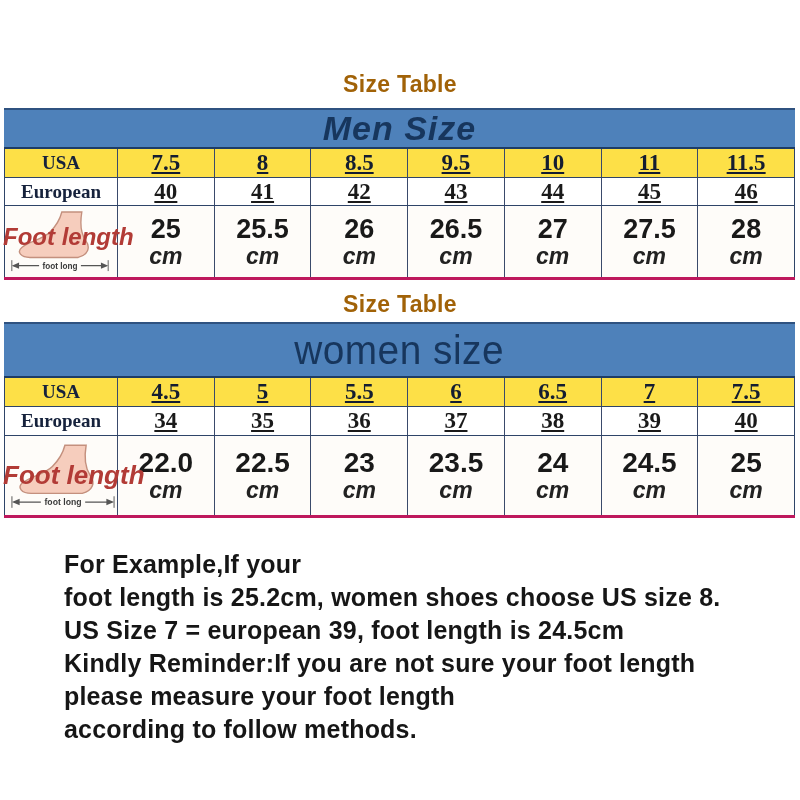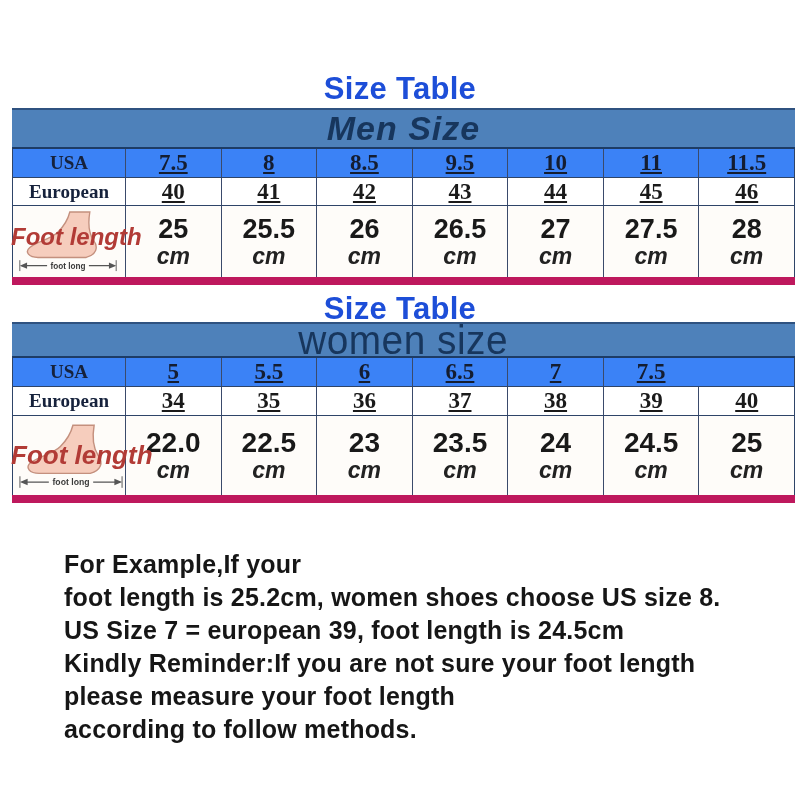--- a/index.html
+++ b/index.html
@@ -3,46 +3,46 @@
 <meta charset="utf-8">
 <style>
   html,body { margin:0; padding:0; background:#ffffff; }
   #canvas {
     position:relative; width:800px; height:800px; background:#ffffff;
     font-family:"Liberation Sans", sans-serif; overflow:hidden;
   }
 
   .size-title {
     position:absolute; left:0; width:100%; text-align:center;
-    font-weight:bold; font-size:31px; color:#1d4ed8; letter-spacing:0.3px;
+    font-weight:bold; font-size:23px; color:#a16207; letter-spacing:0.3px;
   }
   #title-men   { top:71px; }
   #title-women { top:291px; }
 
-  .tbl { position:absolute; left:12px; right:5px; border-bottom:8px solid #be185d; }
+  .tbl { position:absolute; left:4px; right:5px; border-bottom:3px solid #be185d; }
   #men-table   { top:108px; }
   #women-table { top:322px; }
 
   .band {
     display:flex; align-items:center; justify-content:center;
     background:#4e81ba; box-sizing:border-box;
     border-top:2px solid #2f5280; border-bottom:2px solid #1d3c66;
     color:#17365d;
   }
   .m-band { height:41px; }
-  .w-band { height:36px; }
+  .w-band { height:56px; }
   .m-band .band-text { font-style:italic; font-weight:bold; font-size:34px; letter-spacing:1px; }
   .w-band .band-text { font-weight:normal; font-size:40px; letter-spacing:0.5px; transform:scaleX(0.97); }
 
   .row {
     display:grid; grid-template-columns:112px repeat(7, 1fr);
     border-left:1px solid #2e4468; border-right:1px solid #2e4468;
     box-sizing:border-box;
   }
-  .r-usa  { background:#3b82f6; height:28px;text-align:center; }
+  .r-usa  { background:#fde047; height:28px;text-align:center; }
   .r-euro { background:#ffffff; height:28px; border-top:1px solid #2e4468; }
   .r-foot { background:#fefcf9; border-top:1px solid #2e4468; }
   #men-table   .r-foot { height:72px; }
   #women-table .r-foot { height:80px; }
   #women-table .r-usa  { height:28px; }
   #women-table .r-euro { height:29px; }
 
   .cell { display:flex; align-items:center; justify-content:center; box-sizing:border-box; }
   .cell + .cell { border-left:1px solid #3a4a6b; }
 
@@ -149,20 +149,21 @@
   </div>
 
   <div class="size-title" id="title-women">Size Table</div>
 
   <div class="tbl" id="women-table">
     <div class="band w-band">
       <span class="band-text">women size</span>
     </div>
     <div class="row r-usa">
       <div class="cell lab">USA</div>
+      <div class="cell num">4.5</div>
       <div class="cell num">5</div>
       <div class="cell num">5.5</div>
       <div class="cell num">6</div>
       <div class="cell num">6.5</div>
       <div class="cell num">7</div>
       <div class="cell num">7.5</div>
     </div>
     <div class="row r-euro">
       <div class="cell lab">European</div>
       <div class="cell num">34</div>

